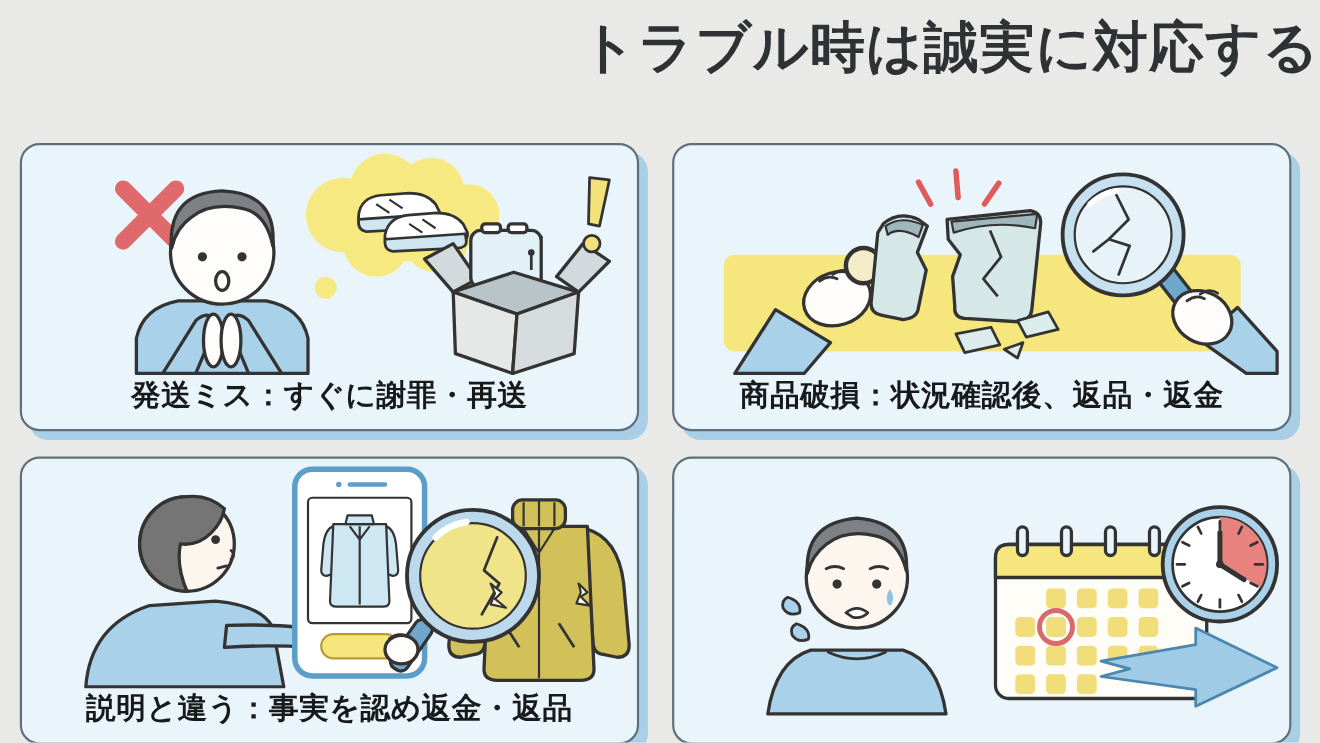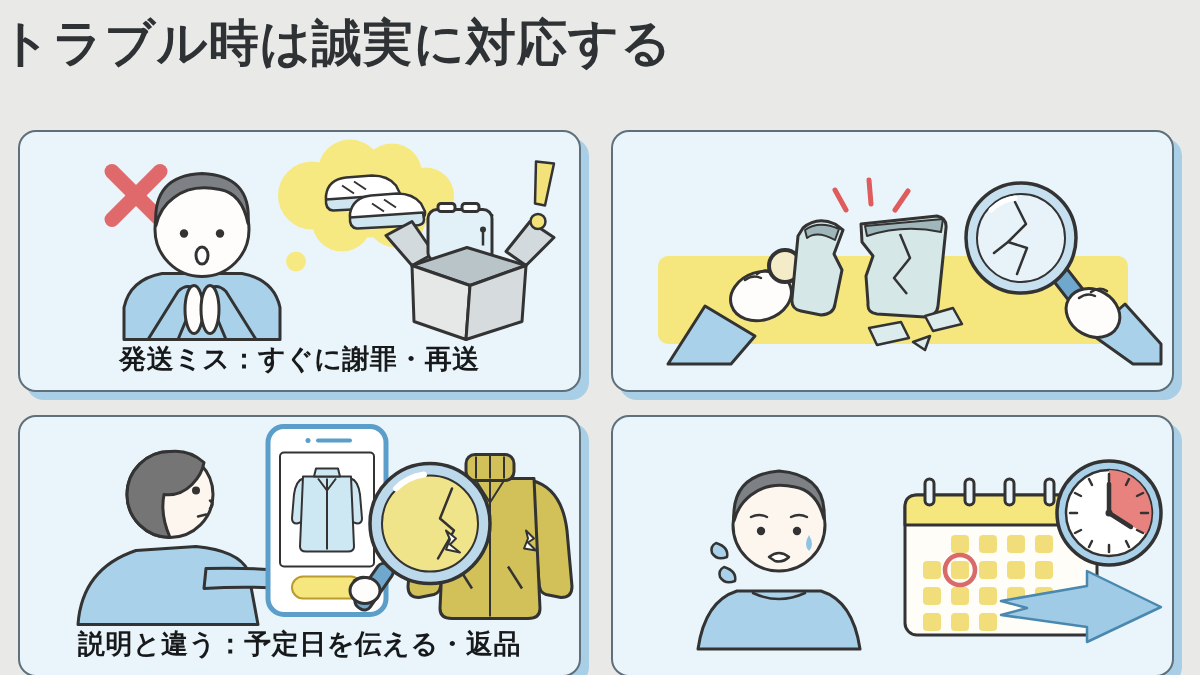--- a/index.html
+++ b/index.html
@@ -5,21 +5,21 @@
   * { margin:0; padding:0; box-sizing:border-box; }
   html,body { width:1200px; height:675px; }
   body {
     background:#e9eae8;
     font-family:"Liberation Sans","DejaVu Sans",sans-serif;
     position:relative;
     overflow:hidden;
   }
   .page-title {
     position:absolute; top:10px; left:0; width:1200px;
-    text-align:left;
+    text-align:right;
     font-size:50px; font-weight:900; color:#2f3235;
     letter-spacing:1px;
   }
   .grid {
     position:absolute; top:95px; left:18px;
     width:928px;
     display:grid;
     grid-template-columns:563px 563px;
     grid-template-rows:262px 262px;
     gap:23px 30px;
@@ -153,20 +153,21 @@
         <circle cx="408" cy="80" r="44" fill="#e8f3f9" stroke-width="2"></circle>
         <path d="M402,44 L413,66 L395,84 L414,90 L404,116 M395,84 L381,95" fill="none" stroke-width="2.5"></path>
         <path d="M378,52 Q388,42 402,40" fill="none" stroke="#fff" stroke-width="5"></path>
       </g>
       <g stroke="#333" stroke-width="3" stroke-linejoin="round" stroke-linecap="round">
         <polygon points="520,206 478,176 512,146 548,186 548,206" fill="#a9d2ea"></polygon>
         <ellipse cx="480" cy="155" rx="28" ry="23" fill="#fffdfb" transform="rotate(30 480 155)"></ellipse>
         <path d="M466,140 Q474,134 482,138 M478,134 Q486,128 494,133" fill="none" stroke-width="2.5"></path>
       </g>
     </svg>
+    <div class="caption">商品破損：状況確認後、返品・返金</div>
   </div>
 
   <div class="panel">
     <svg class="illo" viewBox="0 0 559 206">
 
       <g stroke="#333" stroke-width="3" stroke-linejoin="round">
         <path d="M428,62 Q398,70 393,112 L388,168 Q388,179 399,179 L414,176 Q421,174 421,164 L426,100 Z" fill="#d2c159"></path>
         <path d="M512,62 Q542,70 547,112 L552,168 Q552,179 541,179 L526,176 Q519,174 519,164 L514,100 Z" fill="#d2c159"></path>
         <path d="M426,60 L514,60 L520,190 Q520,200 508,200 L432,200 Q420,200 420,190 Z" fill="#d2c159"></path>
         <rect x="446" y="36" width="48" height="26" rx="9" fill="#d2c159"></rect>
@@ -209,21 +210,21 @@
         <rect x="362" y="142" width="17" height="52" rx="7" fill="#6fa8cc" stroke-width="3" transform="rotate(35 362 142)"></rect>
         <ellipse cx="345" cy="172" rx="15" ry="13" fill="#fffdfb" stroke-width="3"></ellipse>
         <path d="M334,162 Q342,156 350,160" fill="none" stroke-width="2.5"></path>
         <circle cx="410" cy="105" r="60" fill="#bcd9ec" stroke-width="3.5"></circle>
         <circle cx="410" cy="105" r="48" fill="#f0e48a" stroke-width="2"></circle>
         <path d="M432,70 L420,100 L434,112 L418,140" fill="none" stroke-width="2.5"></path>
         <polygon points="426,112 436,120 430,126 440,134 426,131 430,121" fill="#fffdf2" stroke-width="2"></polygon>
         <path d="M376,70 Q388,58 404,56" fill="none" stroke="#fff" stroke-width="6"></path>
       </g>
     </svg>
-    <div class="caption">説明と違う：予定日を伝える・返品</div>
+    <div class="caption">説明と違う：事実を認め返金・返品</div>
   </div>
 
   <div class="panel">
     <svg class="illo" viewBox="0 0 559 206">
 
       <g stroke="#333" stroke-width="3" stroke-linejoin="round" stroke-linecap="round">
         <path d="M85,206 Q92,158 124,148 L208,148 Q240,158 247,206 Z" fill="#a9d2ea"></path>
         <path d="M140,150 Q166,162 192,150" fill="none" stroke-width="2.5"></path>
         <circle cx="166" cy="82" r="46" fill="#fdf6ef"></circle>
         <path d="M121,78 Q118,32 166,28 Q214,32 211,76 Q204,48 182,44 Q156,38 138,52 Q125,62 121,78 Z" fill="#7d8185"></path>

